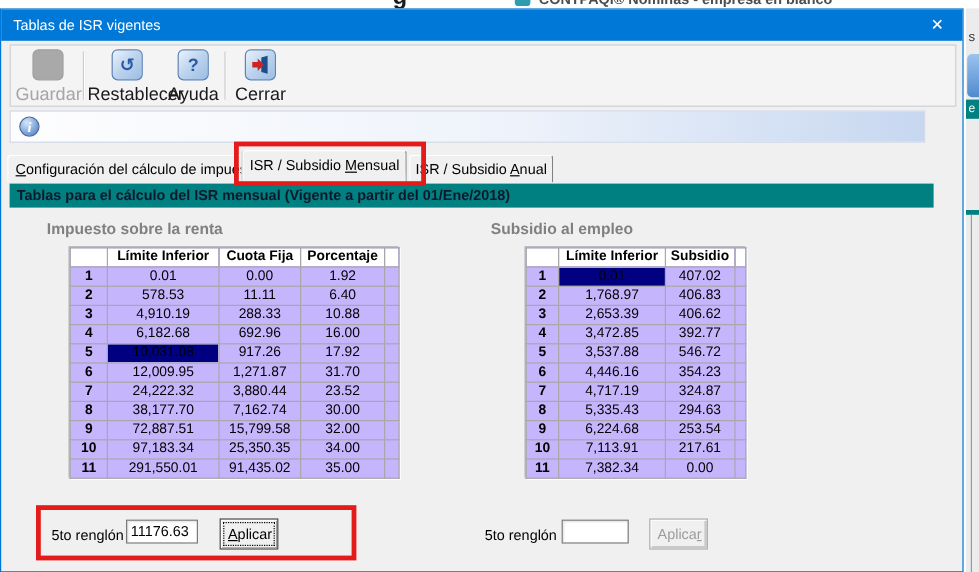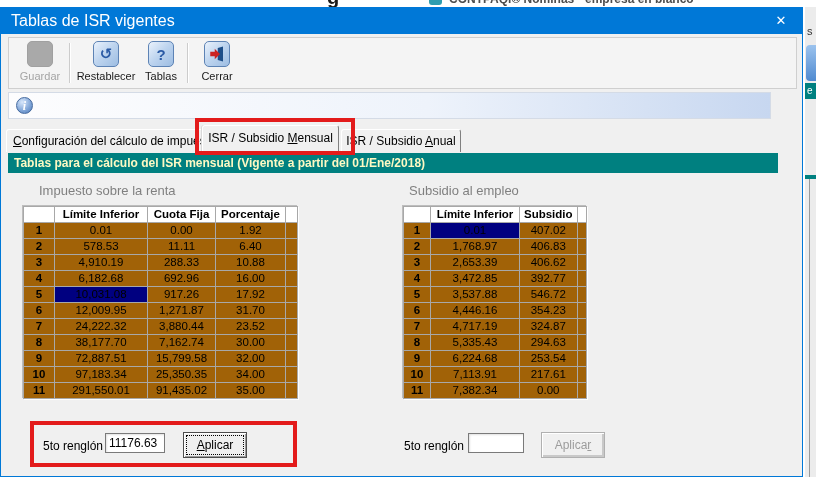--- a/index.html
+++ b/index.html
@@ -14,63 +14,63 @@
   .bgright{position:absolute;left:805px;top:7px;width:11px;height:470px;background:#ececec;overflow:hidden;}
   .bg-s{position:absolute;left:2px;top:18px;font-size:11px;color:#333;}
   .bg-bluebtn{position:absolute;left:1px;top:38px;width:10px;height:36px;border-radius:4px 0 0 4px;background:linear-gradient(180deg,#9cc3ee,#4f8ad0);}
   .bg-tealtab{position:absolute;left:0px;top:76px;width:11px;height:16px;background:#008080;color:#fff;font-size:10px;line-height:16px;padding-left:2px;}
   .bg-tealline{position:absolute;left:0px;top:168px;width:11px;height:4px;background:#008080;}
   .bg-vline{position:absolute;left:4px;top:172px;width:1px;height:300px;background:#9a9a9a;}
 
   
   .dialog{position:absolute;left:0;top:7px;width:803px;height:470px;background:#f0f0f0;border:1px solid #0078d7;box-sizing:border-box;}
   .titlebar{position:absolute;left:0;top:0;width:100%;height:26px;background:#0078d7;}
-  .titlebar .ttl{position:absolute;left:10px;top:0;line-height:26px;color:#ffffff;font-size:16px;}
+  .titlebar .ttl{position:absolute;left:10px;top:0;line-height:26px;color:#ffffff;font-size:12px;}
   .closebox{position:absolute;right:0;top:0;width:42px;height:26px;color:#ffffff;font-size:13px;text-align:center;line-height:26px;cursor:pointer;}
 
   
   .toolbar{position:absolute;left:7px;top:29px;width:789px;height:52px;background:#f4f4f4;border:1px solid #cfcfcf;box-sizing:border-box;}
   .tbtn{position:absolute;top:3px;text-align:center;}
   .tbtn .ico{width:26px;height:26px;margin:0 auto;border-radius:5px;display:flex;align-items:center;justify-content:center;font-weight:bold;}
   .ico-blue{background:linear-gradient(135deg,#eaf2fc 0%,#bcd3ee 50%,#9dbde2 100%);border:1px solid #5d83b5;color:#2a5aa5;font-size:15px;box-sizing:border-box;}
   .ico-gray{background:#a9a9a9;border:1px solid #a0a0a0;box-sizing:border-box;}
-  .tbtn .lbl{font-size:11px;color:#1a1a1a;margin-top:3px;white-space:nowrap;}
+  .tbtn .lbl{font-size:15px;color:#1a1a1a;margin-top:3px;white-space:nowrap;}
   .tbtn.disabled .lbl{color:#a5a5a5;}
   .tsep{position:absolute;top:5px;width:1px;height:40px;background:#cccccc;border-right:1px solid #ffffff;}
 
   
   .infobar{position:absolute;left:7px;top:84px;width:763px;height:27px;box-sizing:border-box;border:1px solid #d4dbe6;background:linear-gradient(90deg,#fdfdfe 0%,#eef3fb 55%,#c7d7f0 100%);}
   .infoicon{position:absolute;left:7px;top:4px;width:17px;height:17px;border-radius:50%;background:radial-gradient(circle at 35% 28%,#d8e7fb,#7da3d6 60%,#527cb8);border:1px solid #44699e;color:#ffffff;font-family:"Liberation Serif",serif;font-style:italic;font-weight:bold;font-size:12px;text-align:center;line-height:17px;box-sizing:border-box;}
 
   
   .tab{position:absolute;box-sizing:border-box;background:#f0f0f0;border-top:1px solid #ffffff;border-left:1px solid #ffffff;border-right:1px solid #808080;border-radius:3px 3px 0 0;font-size:12px;color:#000;white-space:nowrap;overflow:hidden;text-align:center;cursor:pointer;}
   .tab .mn{text-decoration:underline;}
   .tab1{left:5px;top:121px;width:230px;height:23px;line-height:22px;text-align:left;padding-left:6px;z-index:1;}
   .tab2{left:201px;top:117px;width:137px;height:27px;line-height:25px;z-index:2;box-shadow:-1px 0 0 #d9d9d9;}
   .tab3{left:340px;top:121px;width:120px;height:23px;line-height:22px;z-index:1;}
 
   
-  .band{position:absolute;left:7px;top:145px;width:770px;height:20px;background:#008080;color:#fef9c3;font-size:12px;font-weight:bold;line-height:20px;padding-left:6px;box-sizing:border-box;white-space:nowrap;}
-
-  
-  .sectitle{position:absolute;font-size:13px;font-weight:normal;color:#808080;white-space:nowrap;}
-
-  
-  table.grid{position:absolute;border-collapse:collapse;background:#a16207;font-size:11.5px;table-layout:fixed;border:1px solid #9a9a9a;box-shadow:1px 1px 0 #ffffff, -1px -1px 0 #bdbdbd;}
+  .band{position:absolute;left:7px;top:145px;width:770px;height:20px;background:#008080;color:#0f172a;font-size:12px;font-weight:bold;line-height:20px;padding-left:6px;box-sizing:border-box;white-space:nowrap;}
+
+  
+  .sectitle{position:absolute;font-size:13px;font-weight:bold;color:#808080;white-space:nowrap;}
+
+  
+  table.grid{position:absolute;border-collapse:collapse;background:#c4b5fd;font-size:11.5px;table-layout:fixed;border:1px solid #9a9a9a;box-shadow:1px 1px 0 #ffffff, -1px -1px 0 #bdbdbd;margin-left:35px;}
   table.grid th, table.grid td{border:1px solid #a8a8a8;padding:0 4px;height:15px;line-height:15px;overflow:hidden;white-space:nowrap;}
   table.grid th{font-weight:bold;text-align:center;background:#ffffff;color:#000;}
   table.grid td.rn{font-weight:bold;text-align:center;padding:0 2px;}
   table.grid td.num{text-align:center;color:#000;}
   table.grid td.fill{padding:0;}
   td.sel{background:#000080;color:#ffffff;}
 
   
   .formlbl{position:absolute;font-size:12px;color:#000;}
   .formfld{position:absolute;height:20px;box-sizing:border-box;border:1px solid #7a7a7a;background:#ffffff;font-size:12px;font-family:"Liberation Sans",sans-serif;padding:0 3px;box-shadow:inset 1px 1px 2px rgba(0,0,0,0.12);}
-  .btn{position:absolute;width:64px;height:26px;box-sizing:border-box;font-size:12px;font-family:"Liberation Sans",sans-serif;background:#f0f0f0;color:#000;border:1px solid #4d4d4d;box-shadow:inset 1px 1px 0 #ffffff, inset -1px -1px 0 #9c9c9c;cursor:pointer;}
+  .btn{position:absolute;width:49px;height:26px;box-sizing:border-box;font-size:12px;font-family:"Liberation Sans",sans-serif;background:#f0f0f0;color:#000;border:1px solid #4d4d4d;box-shadow:inset 1px 1px 0 #ffffff, inset -1px -1px 0 #9c9c9c;cursor:pointer;}
   .btn.focusdefault{outline:1px dotted #000;outline-offset:-4px;}
   .btn.disabled{color:#9c9c9c;border:1px solid #b0b0b0;box-shadow:inset 1px 1px 0 #ffffff, inset -2px -2px 0 #c9c9c9;cursor:default;}
   .btn .mn{text-decoration:underline;}
 
   
   .redrect{position:absolute;border:4px solid #e31b1b;background:transparent;z-index:9;pointer-events:none;}
   .redrect.tabrect{left:195px;top:118px;width:152px;height:29px;}
   .redrect.formrect{left:30px;top:421px;width:259px;height:38px;}
 
   .doorsvg{display:block;}
@@ -105,21 +105,21 @@
         <div class="ico ico-gray"></div>
         <div class="lbl">Guardar</div>
       </div>
       <div class="tsep" style="left:60px;"></div>
       <div class="tbtn" style="left:64px;width:66px;">
         <div class="ico ico-blue" style="font-family:'DejaVu Sans',sans-serif;">↺</div>
         <div class="lbl">Restablecer</div>
       </div>
       <div class="tbtn" style="left:131px;width:42px;">
         <div class="ico ico-blue">?</div>
-        <div class="lbl">Tablas</div>
+        <div class="lbl">Ayuda</div>
       </div>
       <div class="tsep" style="left:178px;"></div>
       <div class="tbtn" style="left:184px;width:48px;">
         <div class="ico ico-blue">
           <svg class="doorsvg" width="18" height="18" viewBox="0 0 24 24">
             <path d="M13 4 L20 2 L20 22 L13 20 Z" fill="#1d4e89" stroke="#123独" stroke-width="0"></path>
             <path d="M3 9 h6 v-4 l7 7 -7 7 v-4 h-6 z" fill="#cc2222"></path>
           </svg>
         </div>
         <div class="lbl">Cerrar</div>

